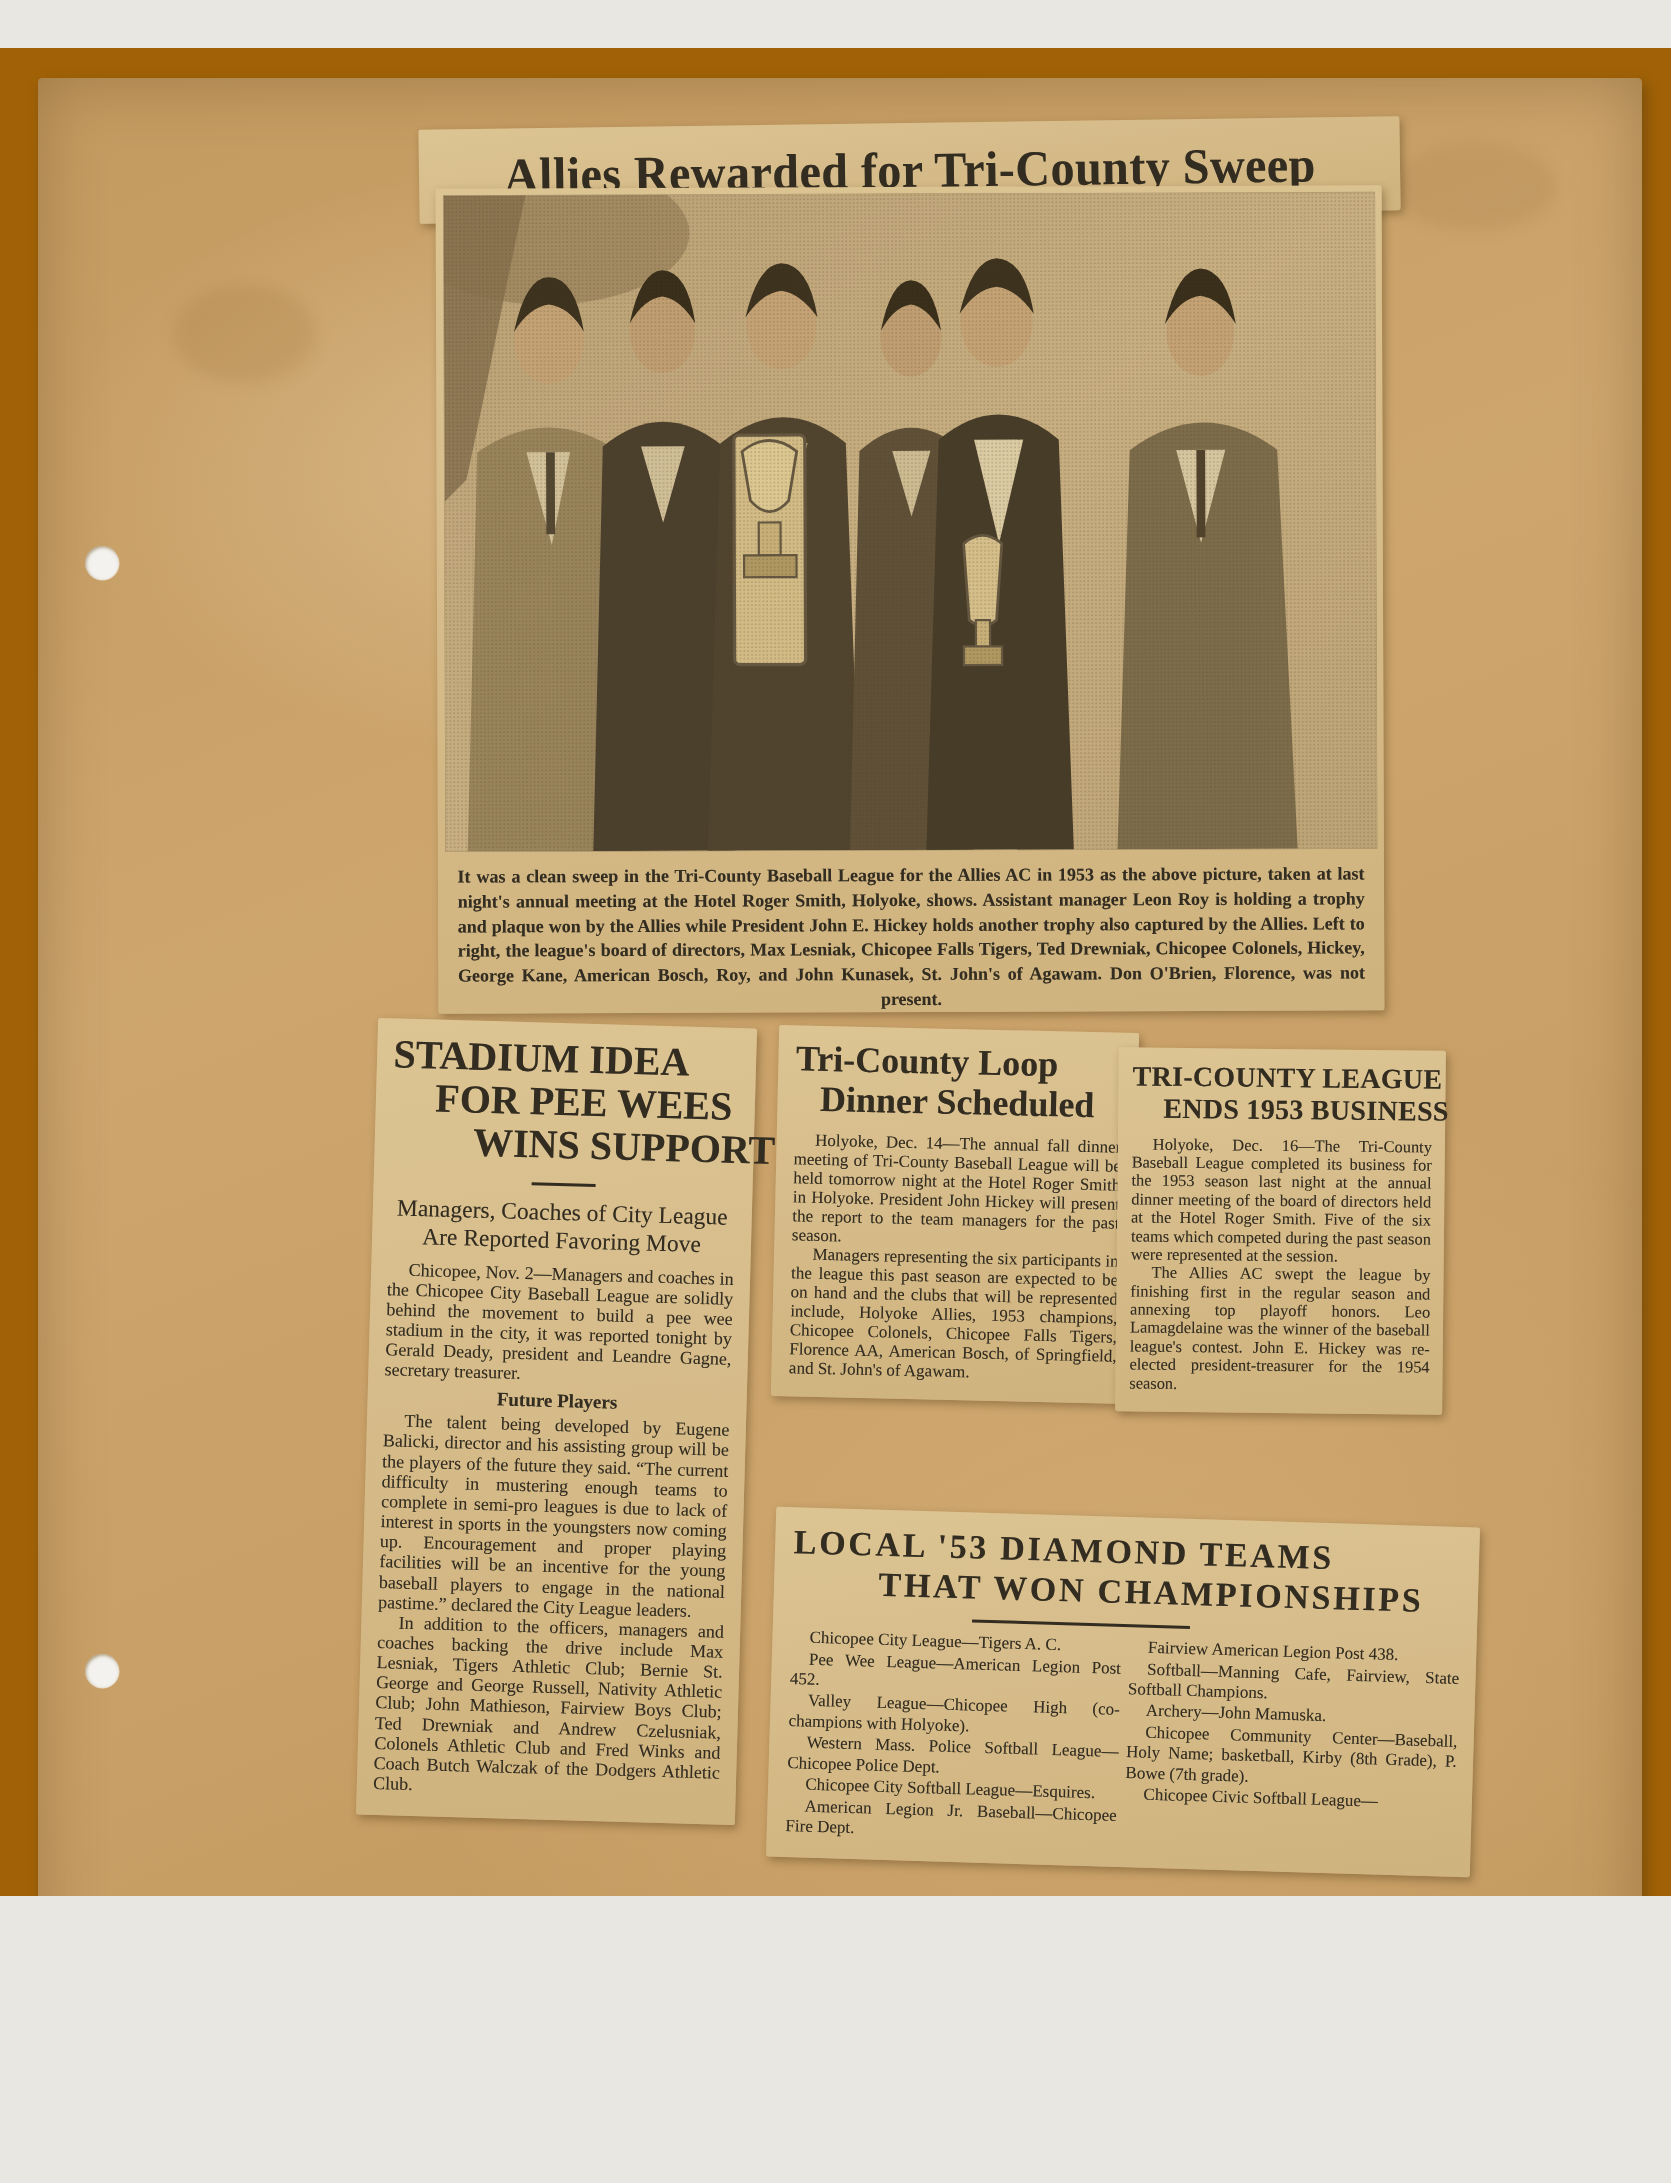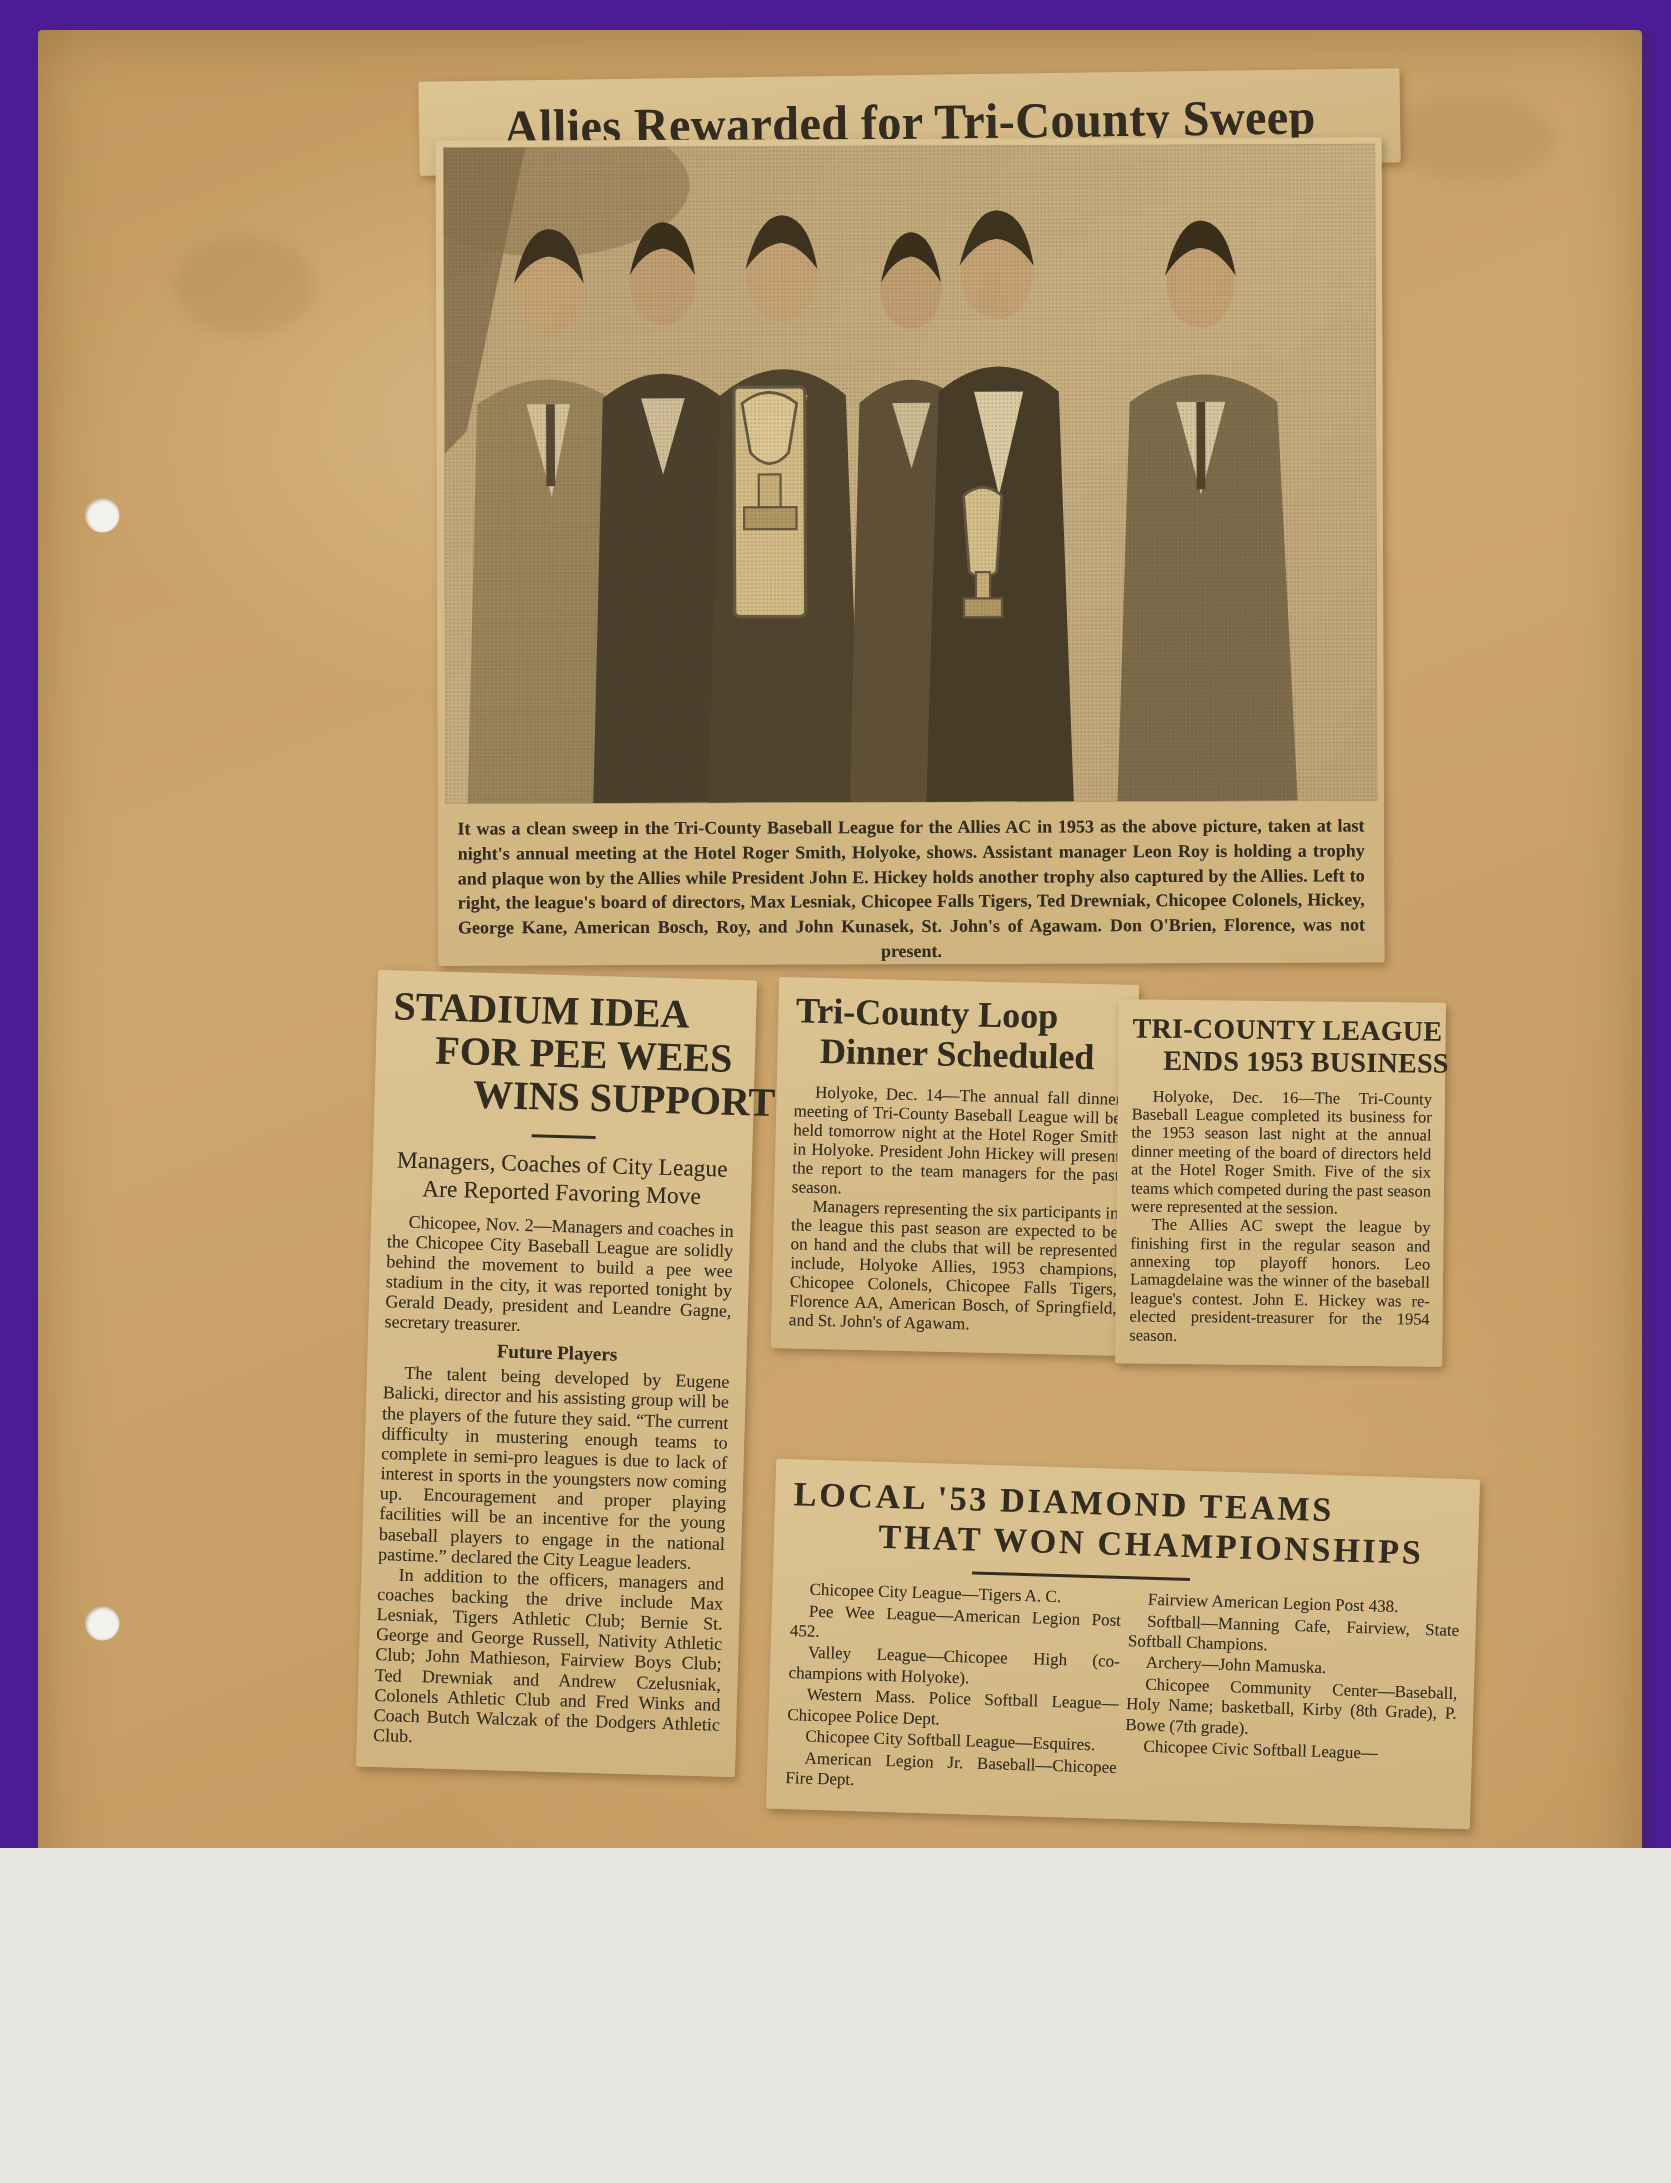--- a/index.html
+++ b/index.html
@@ -1,17 +1,17 @@
 <!DOCTYPE html>
 <html style="font-size:8.7px"><head>
 <meta charset="utf-8">
 <style>
   html,body{margin:0;padding:0;background:#e9e7e2;}
-  .scan{position:relative;width:1672px;height:1848px;background:#4c1d95;overflow:hidden;
-        font-family:"Liberation Serif", serif;color:#2f2a20;}
+  .scan{position:relative;width:1672px;height:1848px;background:#a16207;overflow:hidden;
+        font-family:"Liberation Serif", serif;color:#2f2a20;margin-top:48px;}
   .page{position:absolute;left:38px;top:30px;width:1604px;height:2118px;
         background:
           radial-gradient(764px 491px at 30% 18%, rgba(255,240,205,0.25), rgba(0,0,0,0) 60%),
           radial-gradient(1092px 873px at 70% 75%, rgba(255,228,180,0.18), rgba(0,0,0,0) 70%),
           linear-gradient(158deg,#c39a60 0%, #cda66e 35%, #c89f66 62%, #bd9257 100%);
         box-shadow: inset 0 0 65px rgba(92,62,20,0.35), 4.4px 5.5px 13px rgba(60,45,20,0.35);
         border-radius:4.4px;}
   .hole{position:absolute;width:34px;height:34px;border-radius:50%;background:#f3f2ee;
         box-shadow: inset 1.1px 1.6px 3.3px rgba(120,90,40,0.55), 0.5px 0.5px 0 rgba(255,255,255,0.6);}
   .clip{position:absolute;background:linear-gradient(173deg,#dcc493 0%, #d6bc8a 45%, #cfb37e 100%);

